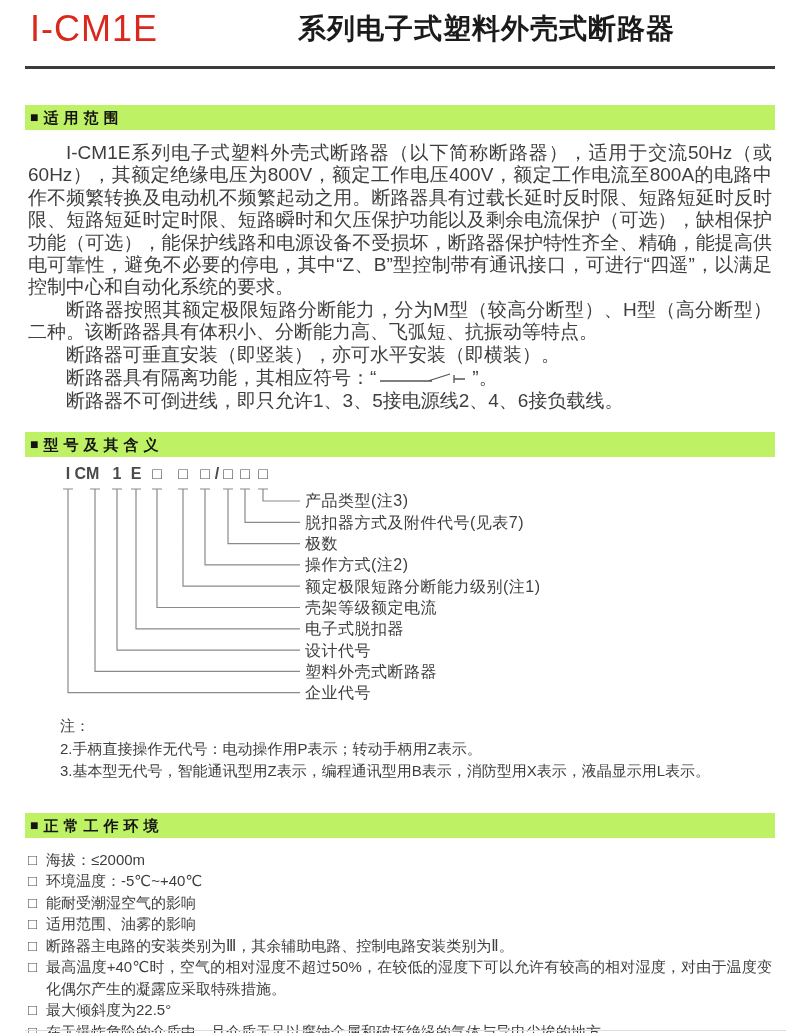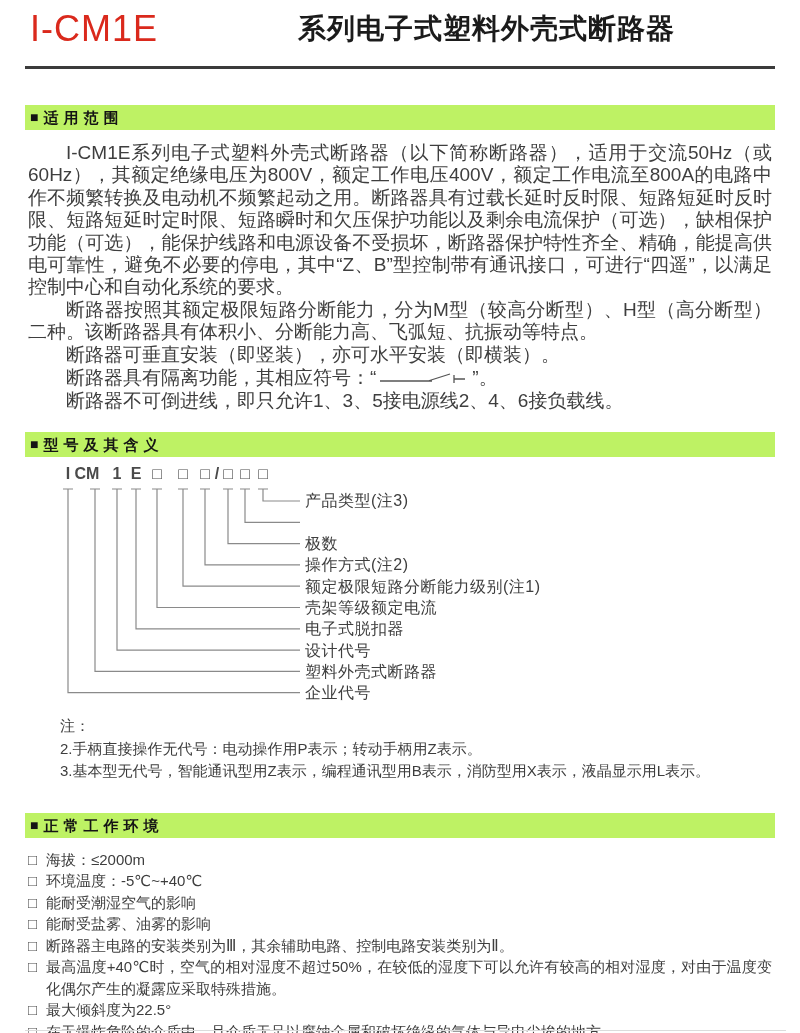--- a/index.html
+++ b/index.html
@@ -92,20 +92,21 @@
     <span class="diag-char" style="left: 92px;">1</span>
     <span class="diag-char" style="left: 111px;">E</span>
     <span class="diag-char" style="left: 132px;">□</span>
     <span class="diag-char" style="left: 158px;">□</span>
     <span class="diag-char" style="left: 180px;">□</span>
     <span class="diag-char" style="left: 192px;">/</span>
     <span class="diag-char" style="left: 203px;">□</span>
     <span class="diag-char" style="left: 220px;">□</span>
     <span class="diag-char" style="left: 238px;">□</span>
     <div class="diag-label" style="top: 26px;">产品类型(注3)</div>
+    <div class="diag-label" style="top: 47.3px;">脱扣器方式及附件代号(见表7)</div>
     <div class="diag-label" style="top: 68.6px;">极数</div>
     <div class="diag-label" style="top: 89.9px;">操作方式(注2)</div>
     <div class="diag-label" style="top: 111.2px;">额定极限短路分断能力级别(注1)</div>
     <div class="diag-label" style="top: 132.5px;">壳架等级额定电流</div>
     <div class="diag-label" style="top: 153.8px;">电子式脱扣器</div>
     <div class="diag-label" style="top: 175.1px;">设计代号</div>
     <div class="diag-label" style="top: 196.4px;">塑料外壳式断路器</div>
     <div class="diag-label" style="top: 217.7px;">企业代号</div>
   </div>
 <div class="notes">
@@ -127,21 +128,21 @@
     <div class="env-item">
       <span class="cb">□</span>
       <span class="env-text">环境温度：-5℃~+40℃</span>
     </div>
     <div class="env-item">
       <span class="cb">□</span>
       <span class="env-text">能耐受潮湿空气的影响</span>
     </div>
     <div class="env-item">
       <span class="cb">□</span>
-      <span class="env-text">能耐受盐雾、油雾的影响</span>
+      <span class="env-text">适用范围、油雾的影响</span>
     </div>
     <div class="env-item">
       <span class="cb">□</span>
       <span class="env-text">断路器主电路的安装类别为Ⅲ，其余辅助电路、控制电路安装类别为Ⅱ。</span>
     </div>
     <div class="env-item">
       <span class="cb">□</span>
       <span class="env-text">最高温度+40℃时，空气的相对湿度不超过50%，在较低的湿度下可以允许有较高的相对湿度，对由于温度变化偶尔产生的凝露应采取特殊措施。</span>
     </div>
     <div class="env-item">

